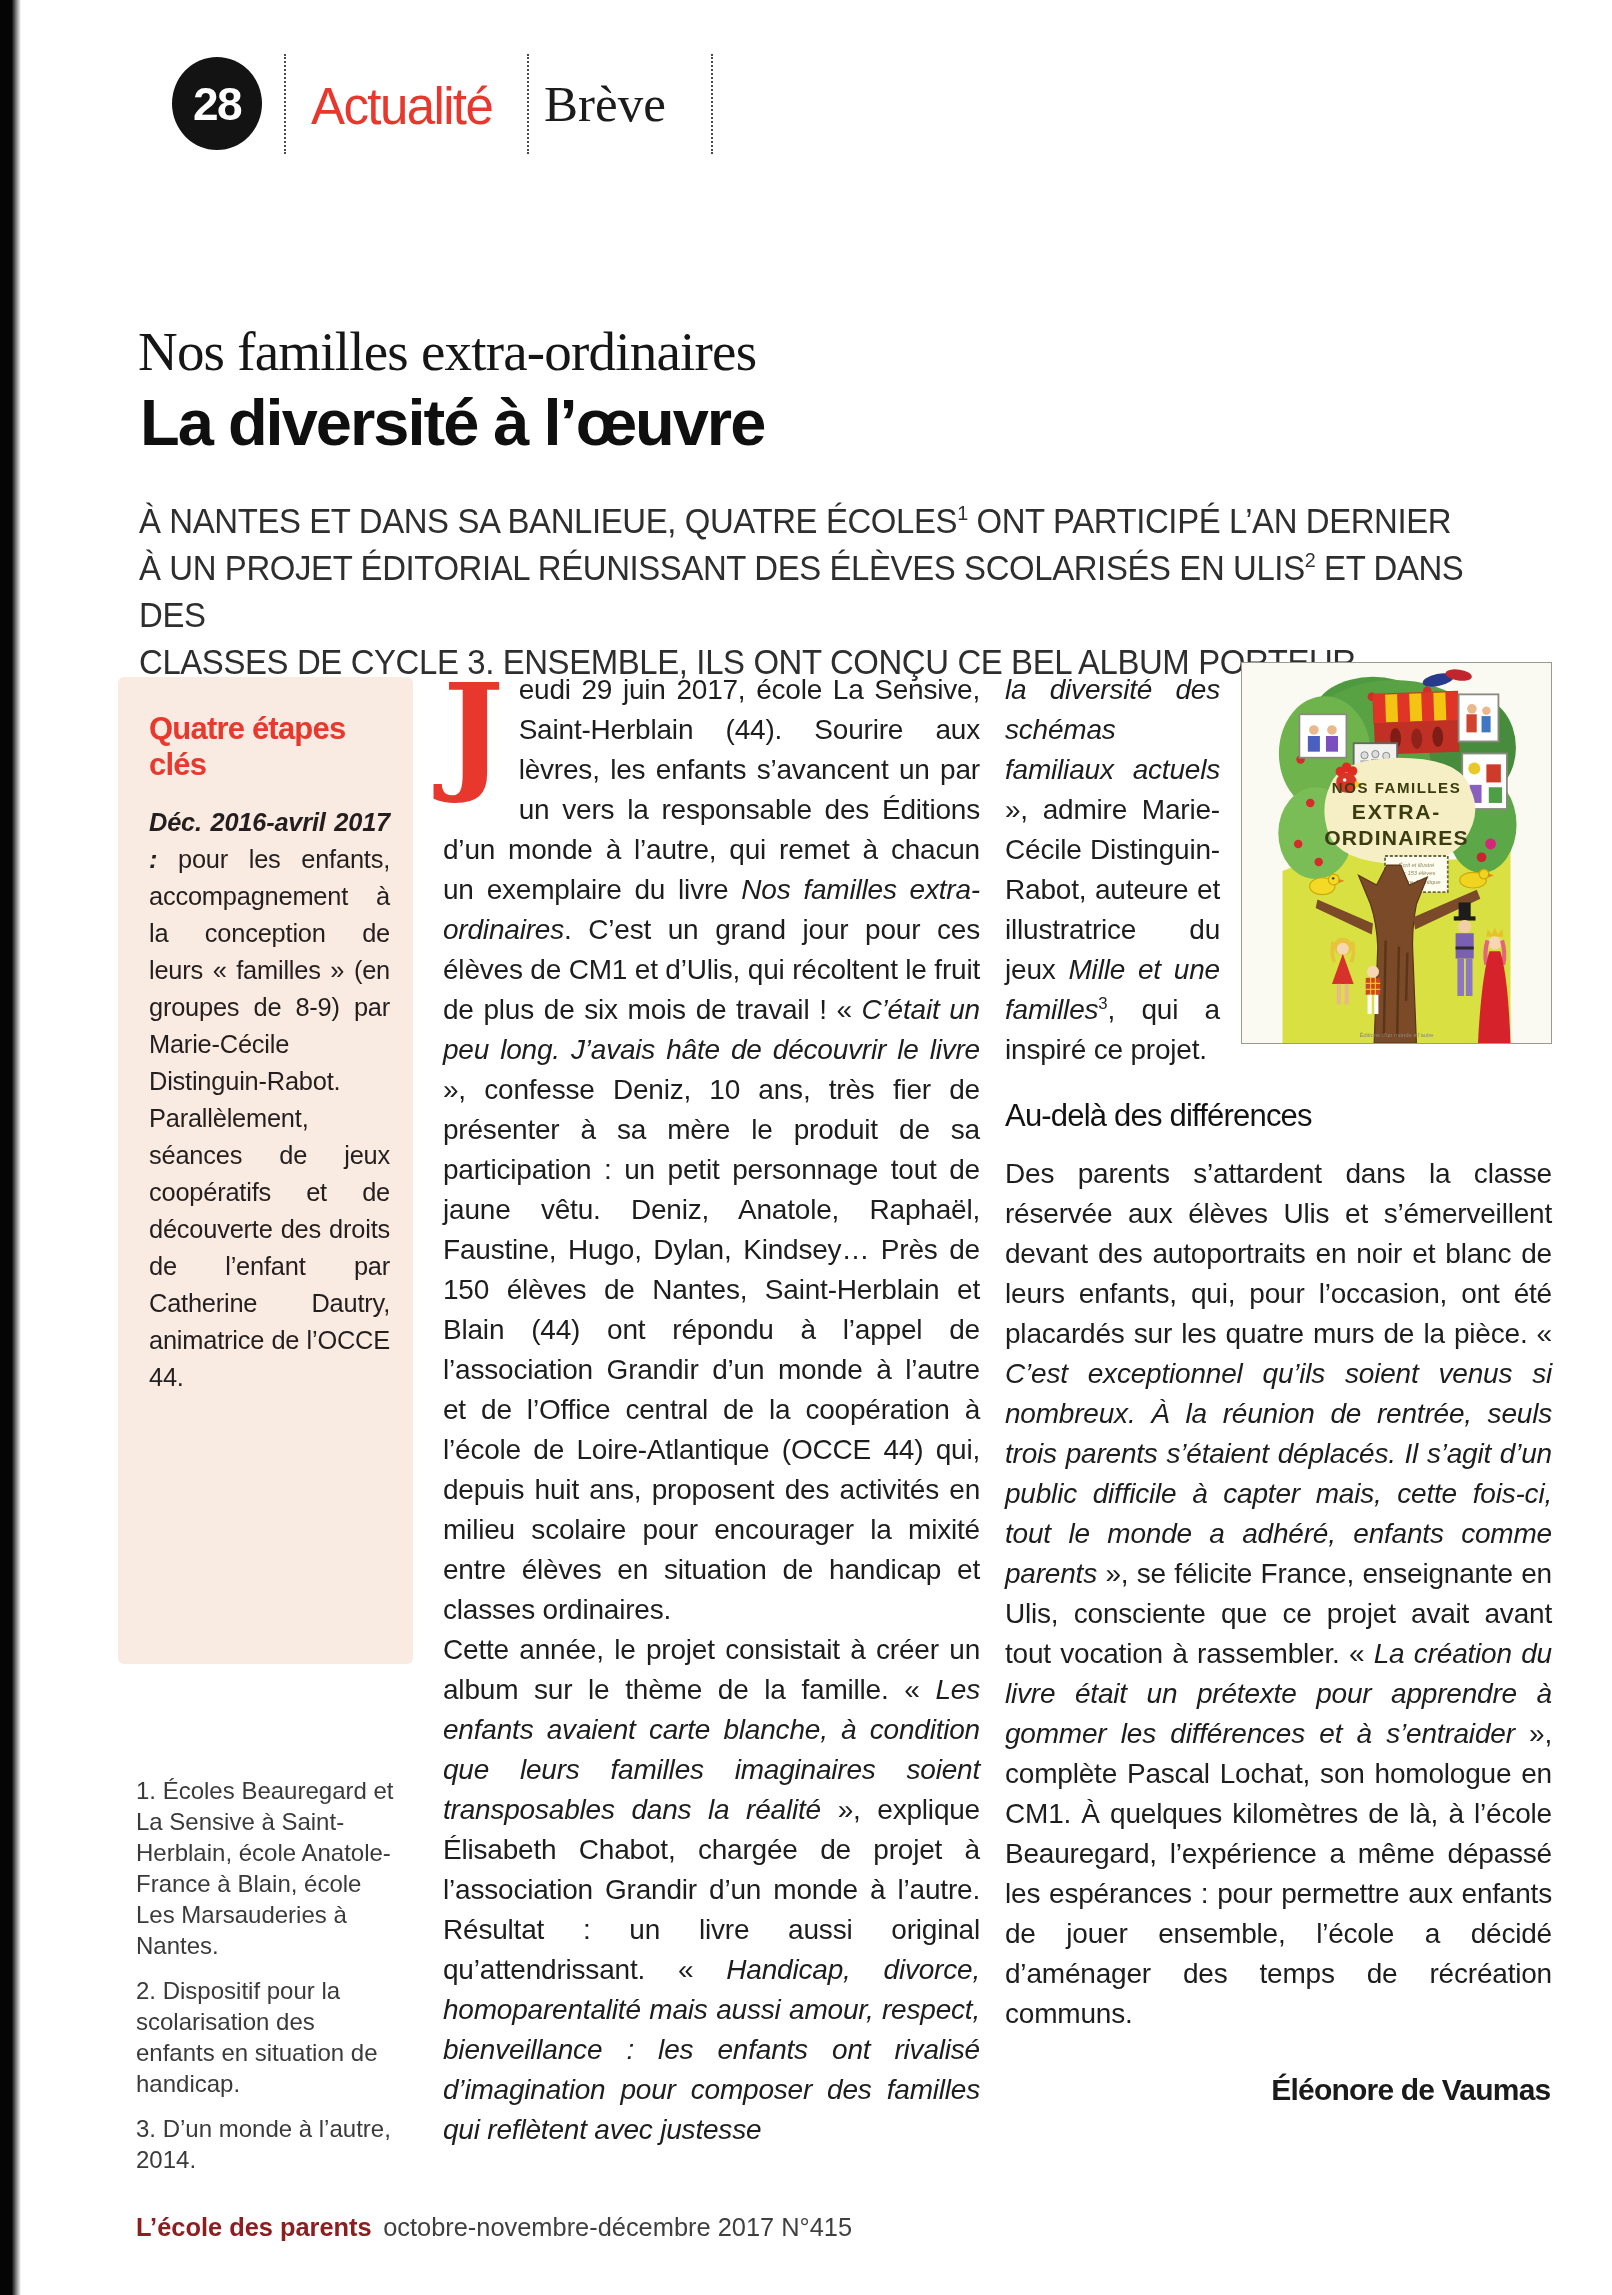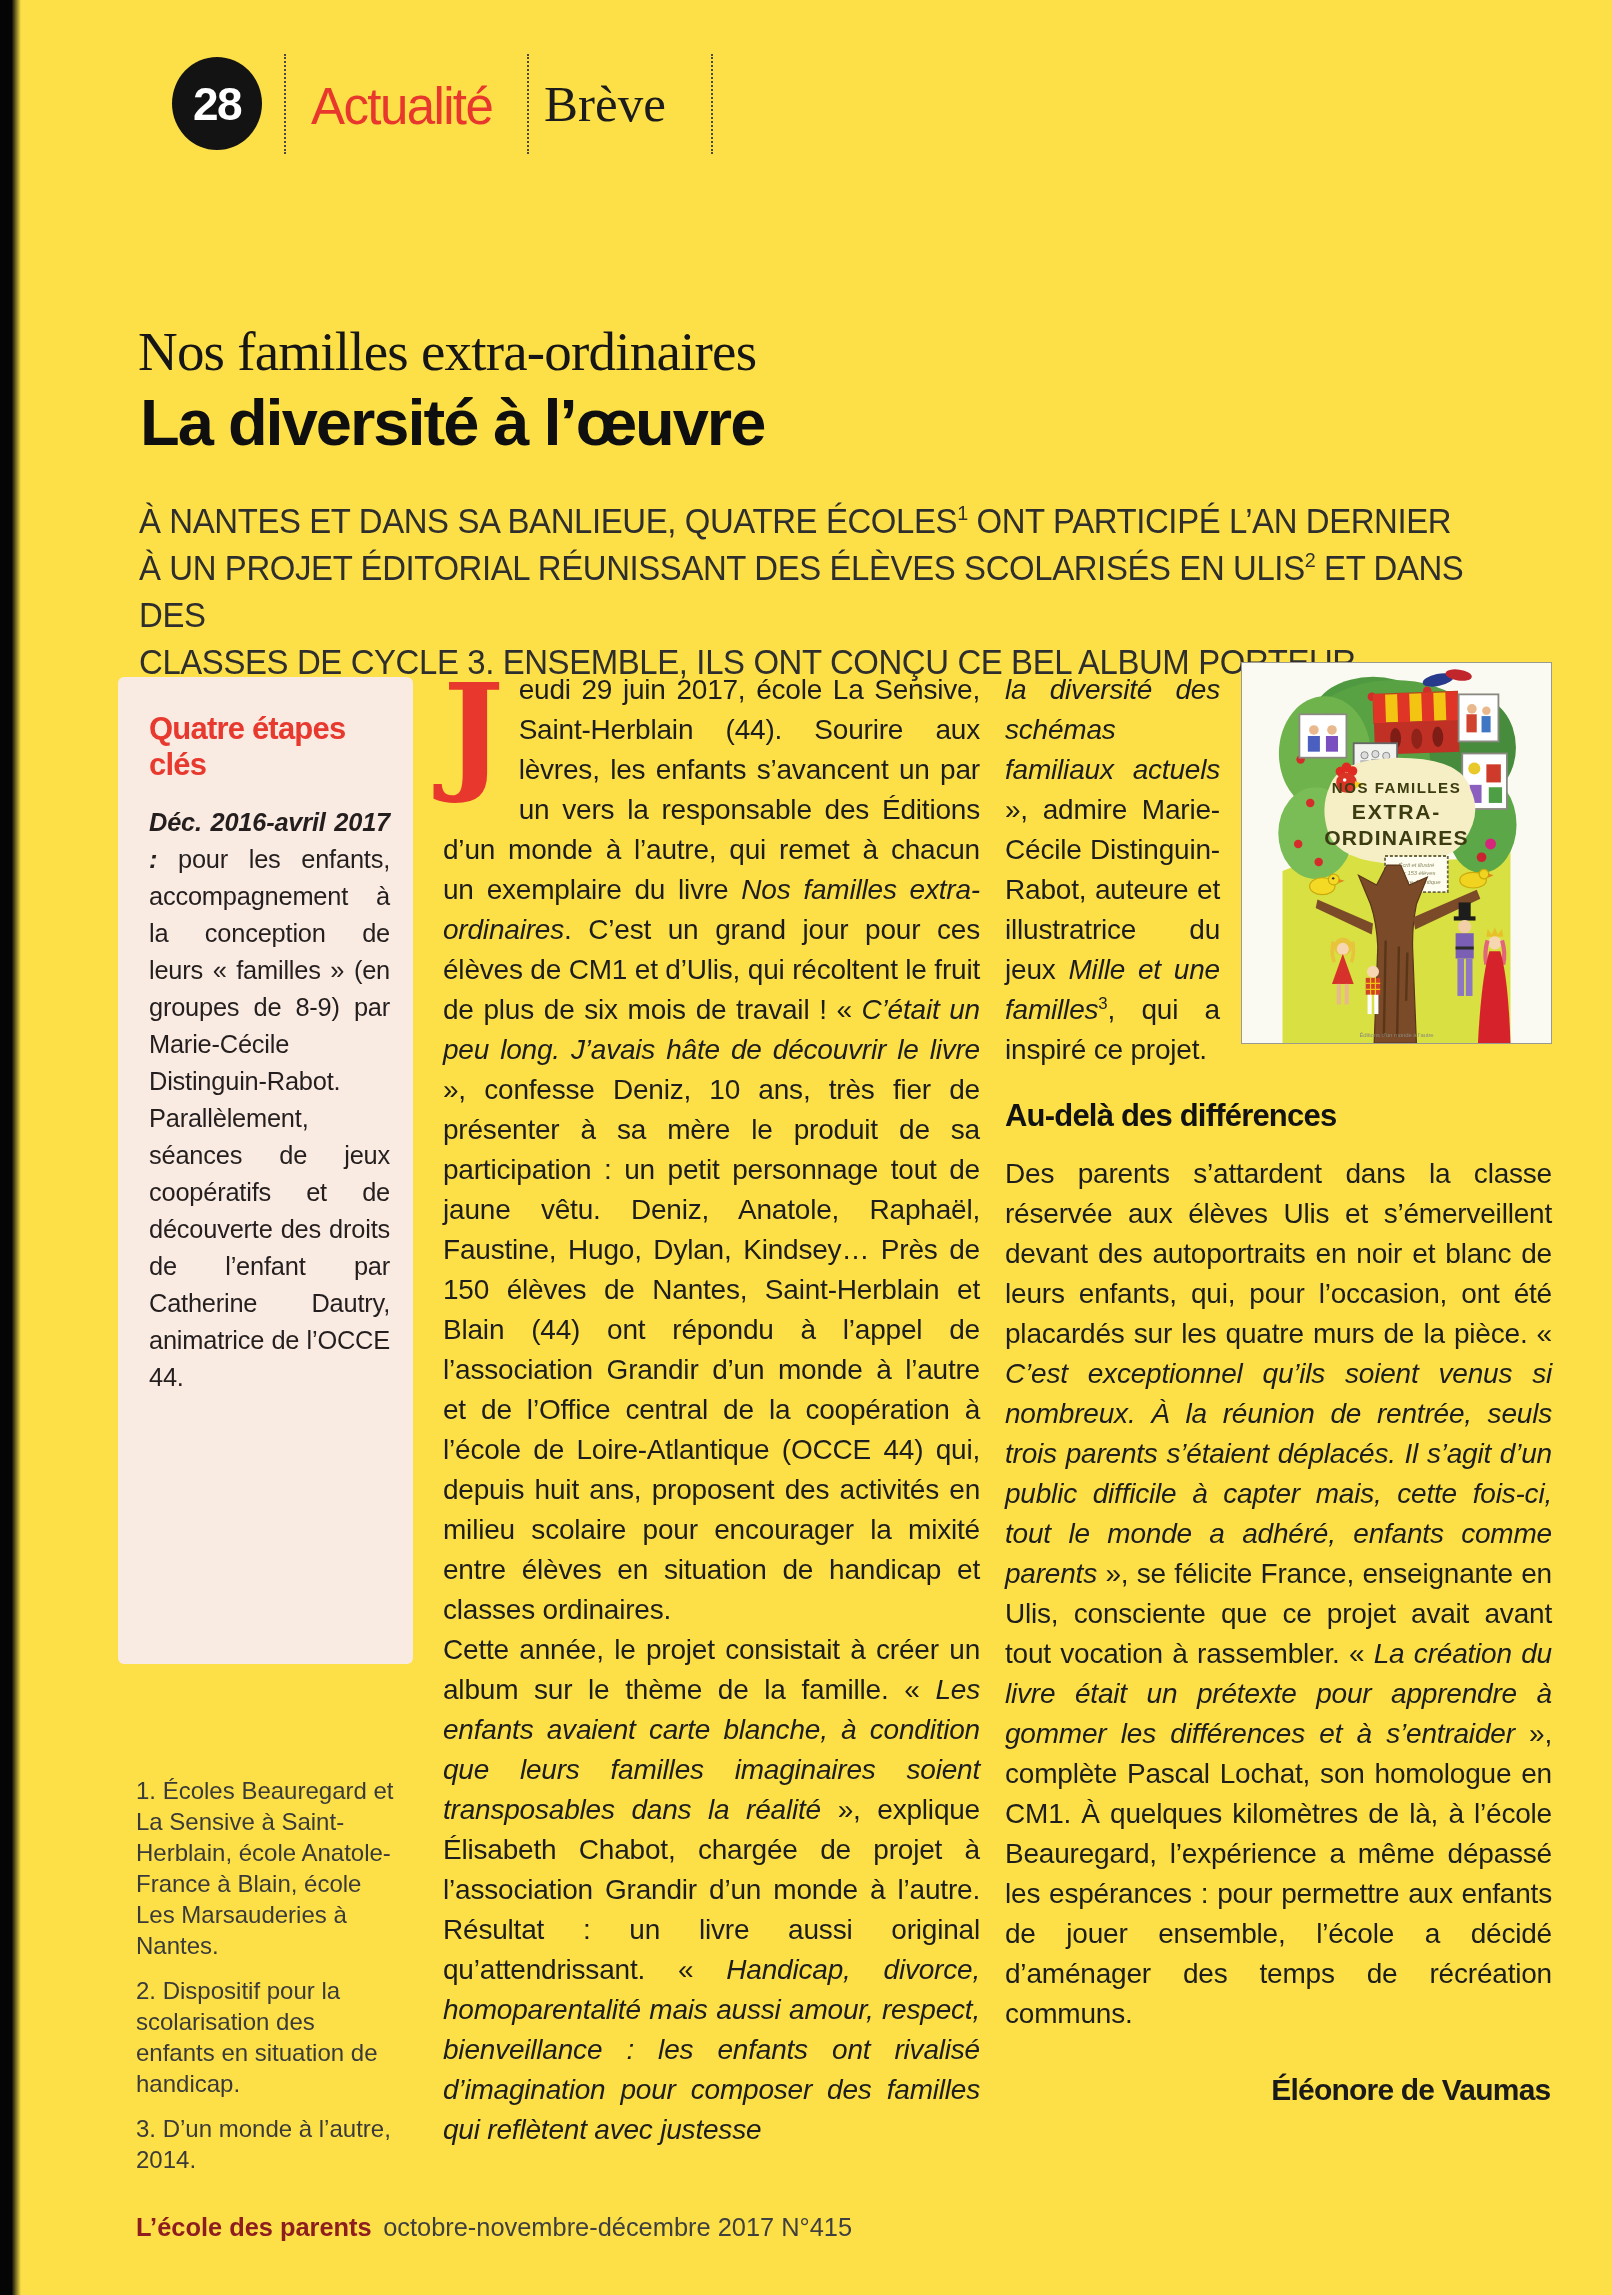--- a/index.html
+++ b/index.html
@@ -1,16 +1,16 @@
 <!DOCTYPE html>
 <html lang="fr" style="font-size:13px"><head>
 <meta charset="utf-8">
 <style>
   html,body{margin:0;padding:0;background:#e8e8e8;}
-  .page{position:relative;width:1613px;height:2295px;background:#fde047;overflow:hidden;
+  .page{position:relative;width:1613px;height:2295px;background:#ffffff;overflow:hidden;
         font-family:"Liberation Sans",sans-serif;color:#1d1d1d;}
   .scan-edge{position:absolute;left:0;top:0;width:21px;height:100%;
         background:linear-gradient(90deg,#050505 0%,#050505 55%,rgba(5,5,5,0) 100%);}
   
   .pagenum{position:absolute;left:172px;top:57px;width:90px;height:93px;background:#131313;
         border-radius:50%;display:flex;align-items:center;justify-content:center;
         color:#fff;font-size:46px;font-weight:bold;letter-spacing:-1.6px;}
   .vsep{position:absolute;top:54px;height:100px;width:0;border-left:2.5px dotted #4a4a4a;}
   .sep1{left:284px}.sep2{left:527px}.sep3{left:711px}
   .rubric{position:absolute;left:311px;top:77px;font-size:51px;font-weight:normal;
@@ -45,21 +45,21 @@
   .col-mid{left:443px;width:537px;}
   .col-right{left:1005px;width:547px;height:1483px;}
   .it{font-style:italic;}
   .dropcap{float:left;font-family:"DejaVu Serif",serif;font-weight:bold;color:#e8372c;
         font-size:129px;line-height:97px;padding:11.5px 14.8px 14.8px 0;}
   
   .bookcover{float:right;width:311px;height:382px;margin:-8.2px 0 18px 21px;border:1.6px solid #9a9a92;
         box-sizing:border-box;background:#fbfaf2;}
   .bookcover svg{display:block;width:100%;height:100%;}
   
-  .h3{clear:both;font-size:31px;font-weight:bold;letter-spacing:-0.8px;color:#121212;
+  .h3{clear:both;font-size:31px;font-weight:normal;letter-spacing:-0.8px;color:#121212;
         margin:0 0 18px 0 !important;padding-top:26px;text-align:left;}
   .byline{position:absolute;right:1.6px;top:1400px;font-size:30px;font-weight:bold;color:#1a1a1a;
         letter-spacing:-0.8px;}
   
   .pagefooter{position:absolute;left:136px;top:2213px;font-size:25.4px;}
   .brand{color:#8e1d20;font-weight:bold;}
   .issue{color:#3f3f3f;margin-left:11.5px;}
 </style>
 </head>
 <body>

